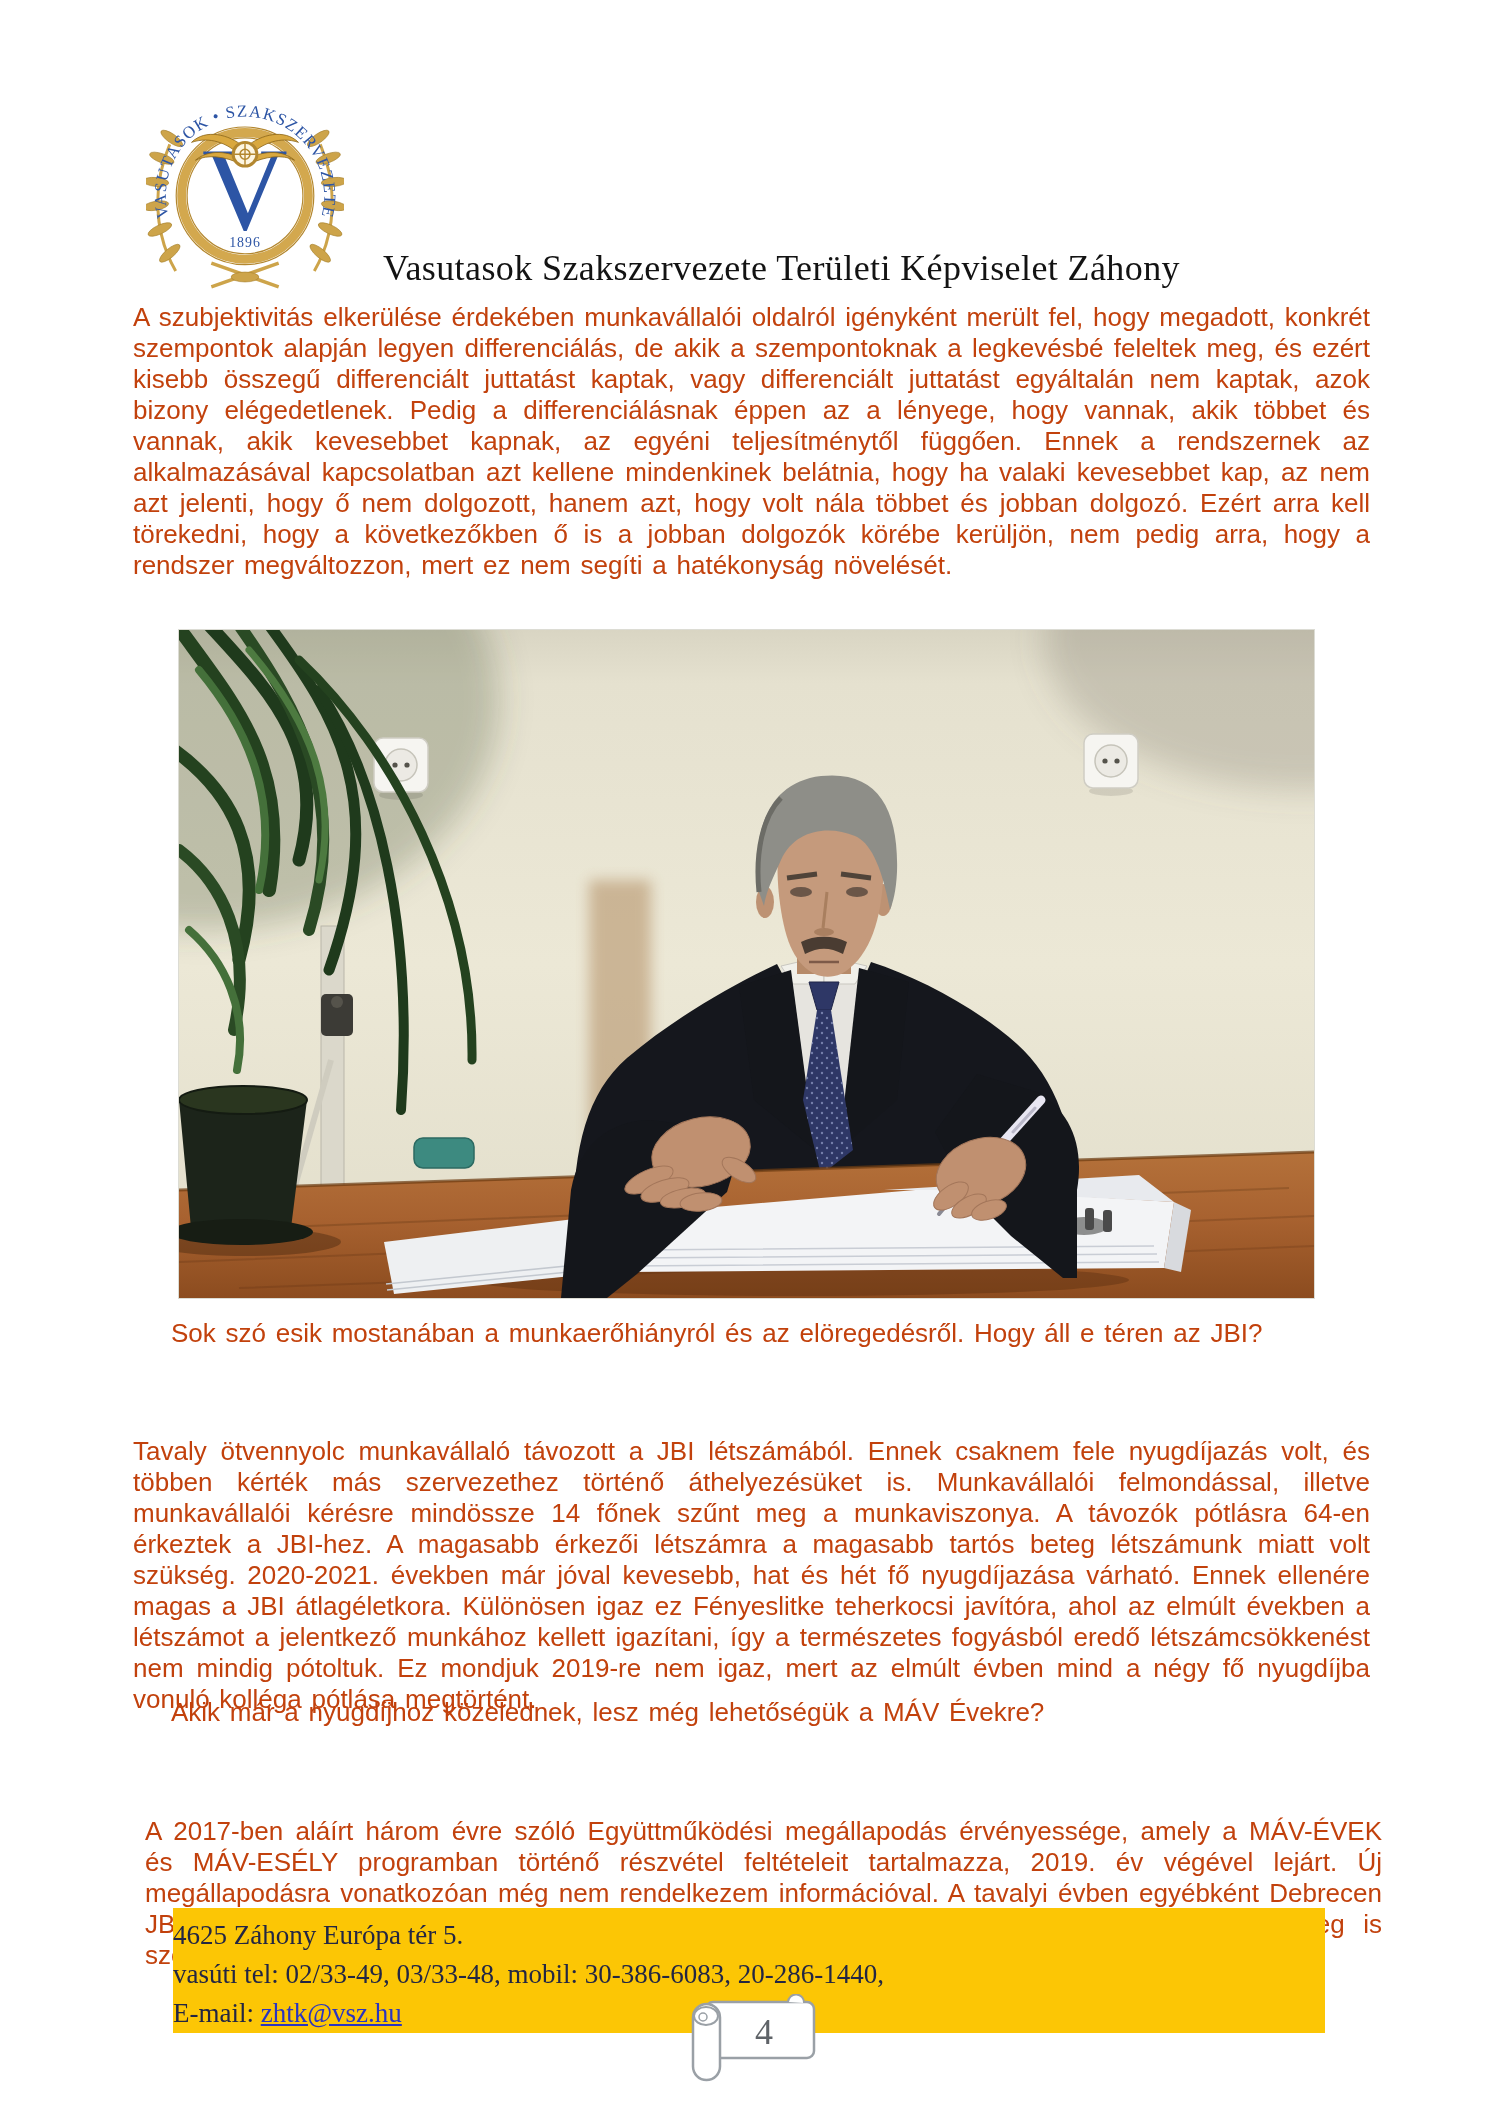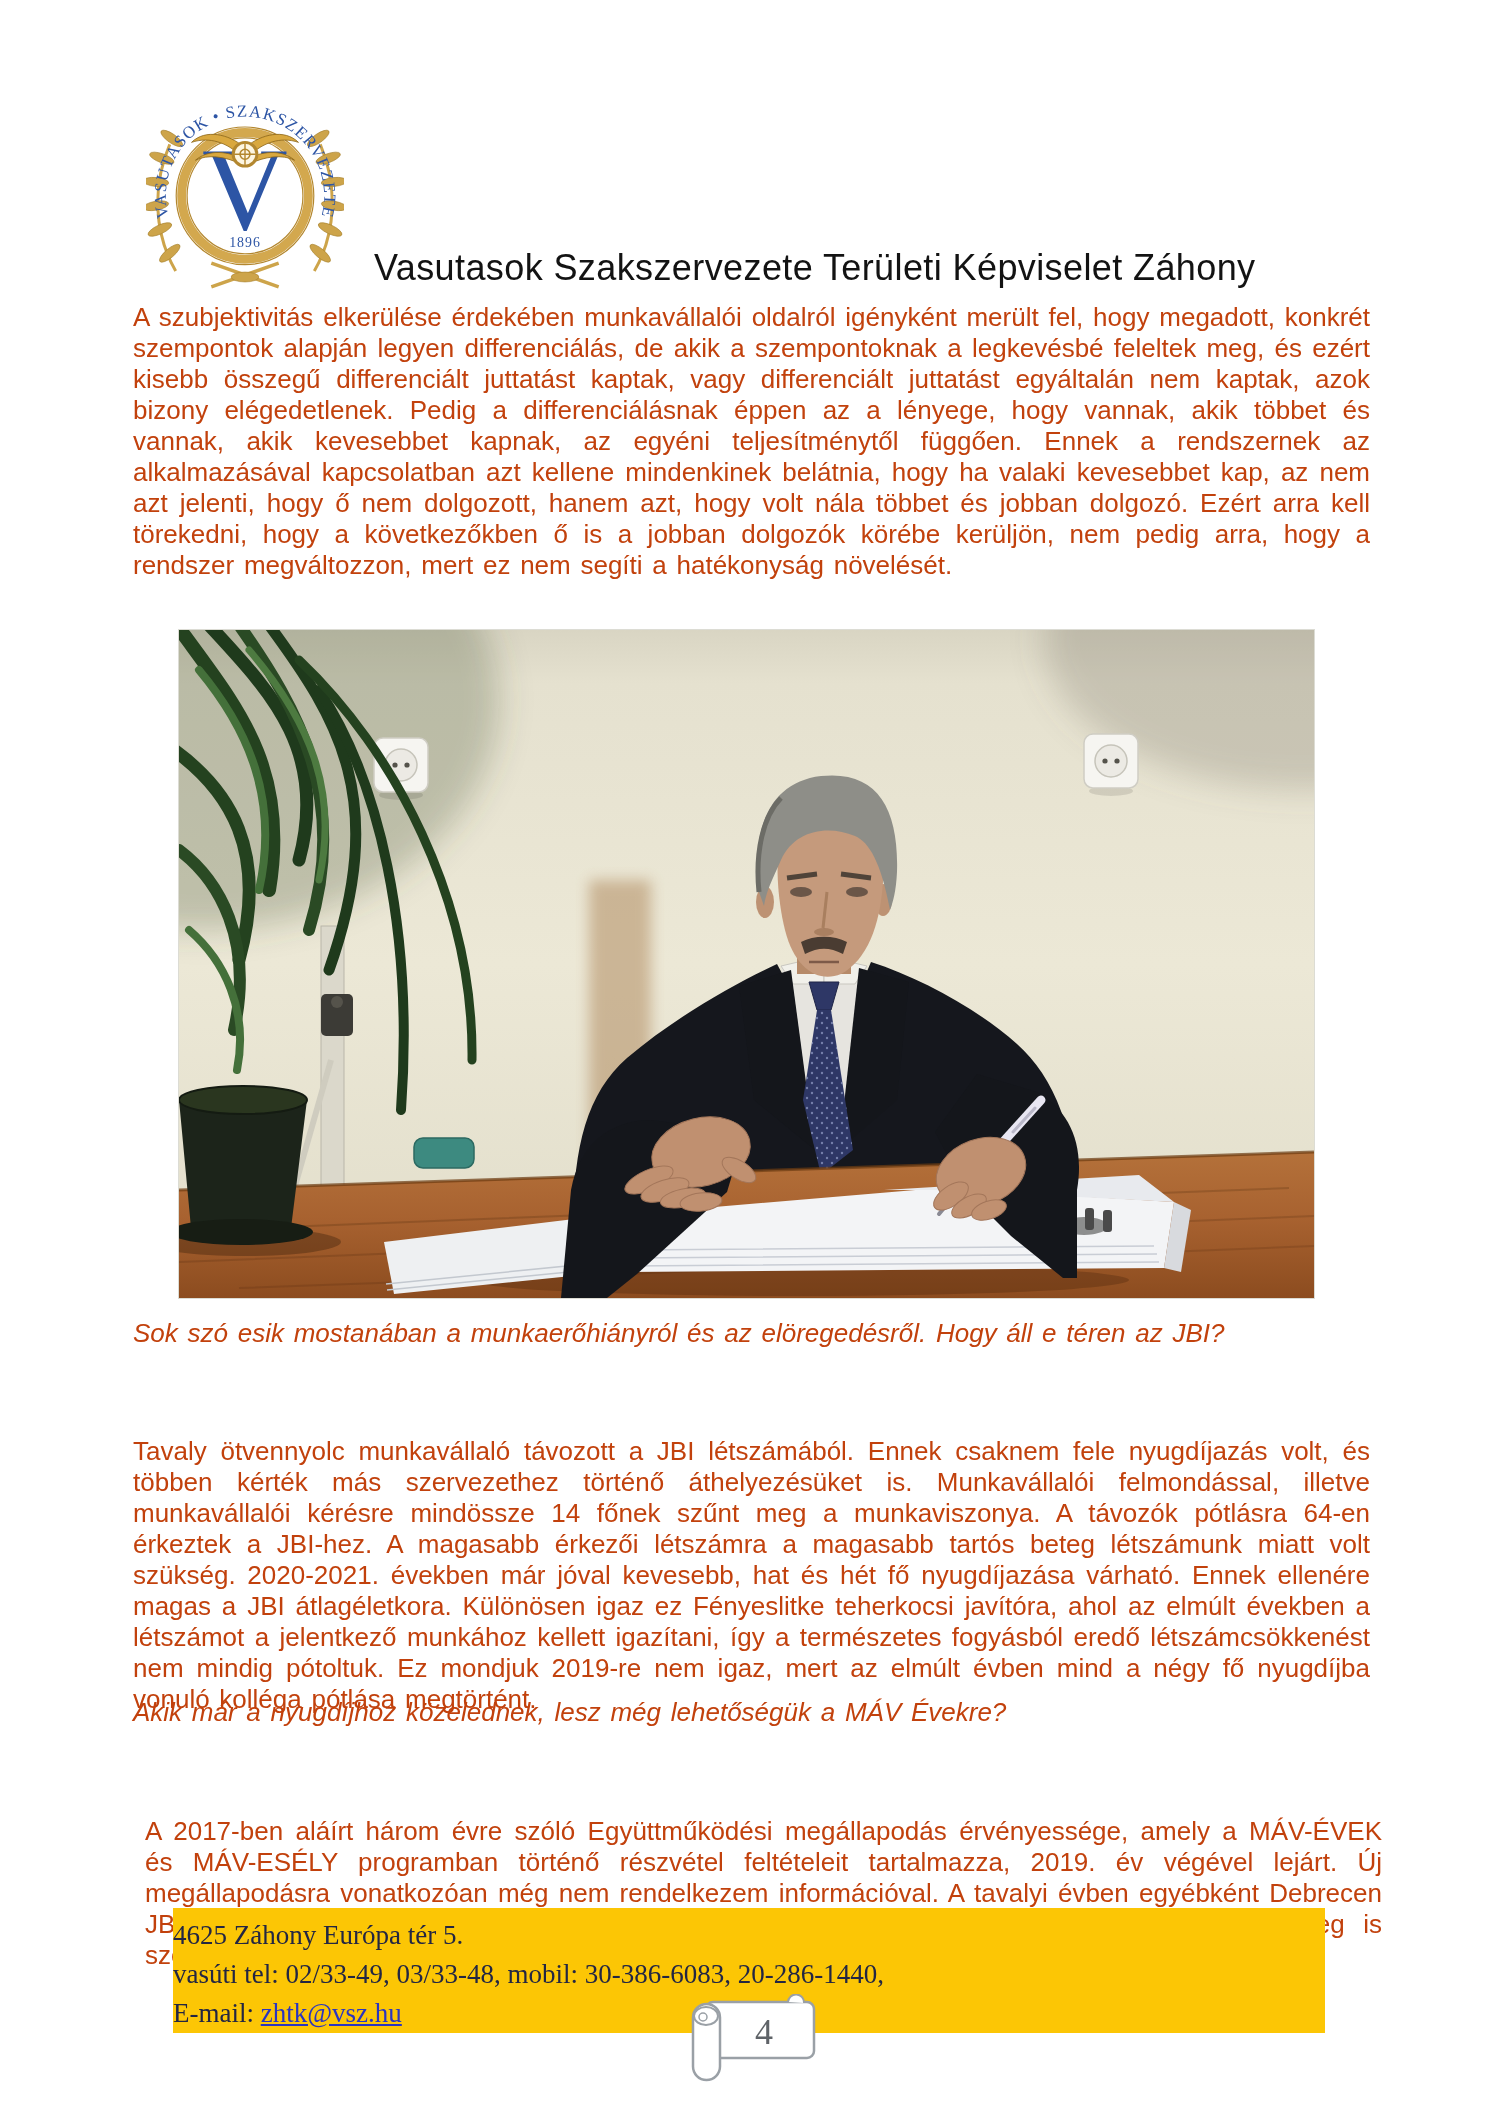--- a/index.html
+++ b/index.html
@@ -1,27 +1,27 @@
 <!DOCTYPE html>
 <html><head>
 <meta charset="utf-8">
 <style>
   html,body{margin:0;padding:0;background:#888;}
   .page{position:relative;width:1500px;height:2120px;background:#ffffff;overflow:hidden;
         font-family:"Liberation Sans",sans-serif;}
   .logo{position:absolute;left:146px;top:58px;width:198px;height:240px;}
-  .title{position:absolute;left:374px;top:247px;margin:0;font-family:Liberation Sans, sans-serif;
+  .title{position:absolute;left:383px;top:247px;margin:0;font-family:Liberation Serif, serif;
          font-size:36px;font-weight:400;color:#131313;white-space:nowrap;letter-spacing:.4px;}
   .body{position:absolute;left:133px;width:1237px;margin:0;font-size:26px;line-height:31px;
         text-align:justify;color:#c2410c;word-spacing:2.5px;}
   .p1{top:302px;}
   .photo{position:absolute;left:178px;top:629px;width:1135px;height:668px;margin:0;
          border:1px solid #dcdcd4;box-sizing:content-box;}
   .photo svg{display:block;}
-  .qhead{font-style:italic;}
+  .qhead{margin-left:38px;}
   .q1{top:1318px;}
   .p2{top:1436px;}
   .q2{top:1697px;}
   .p3{top:1816px;margin-left:12px;}
   .footer{position:absolute;left:173px;top:1908px;width:1152px;height:125px;background:#fcc605;
           font-family:"Liberation Serif",serif;font-size:27px;line-height:39px;text-align:left;
           color:#232643;padding-top:8px;box-sizing:border-box;}
   .footer a{color:#2b35c0;text-decoration:underline;}
   .scroll-badge{position:absolute;left:676px;top:1994px;width:150px;height:100px;z-index:5;}
 </style>

